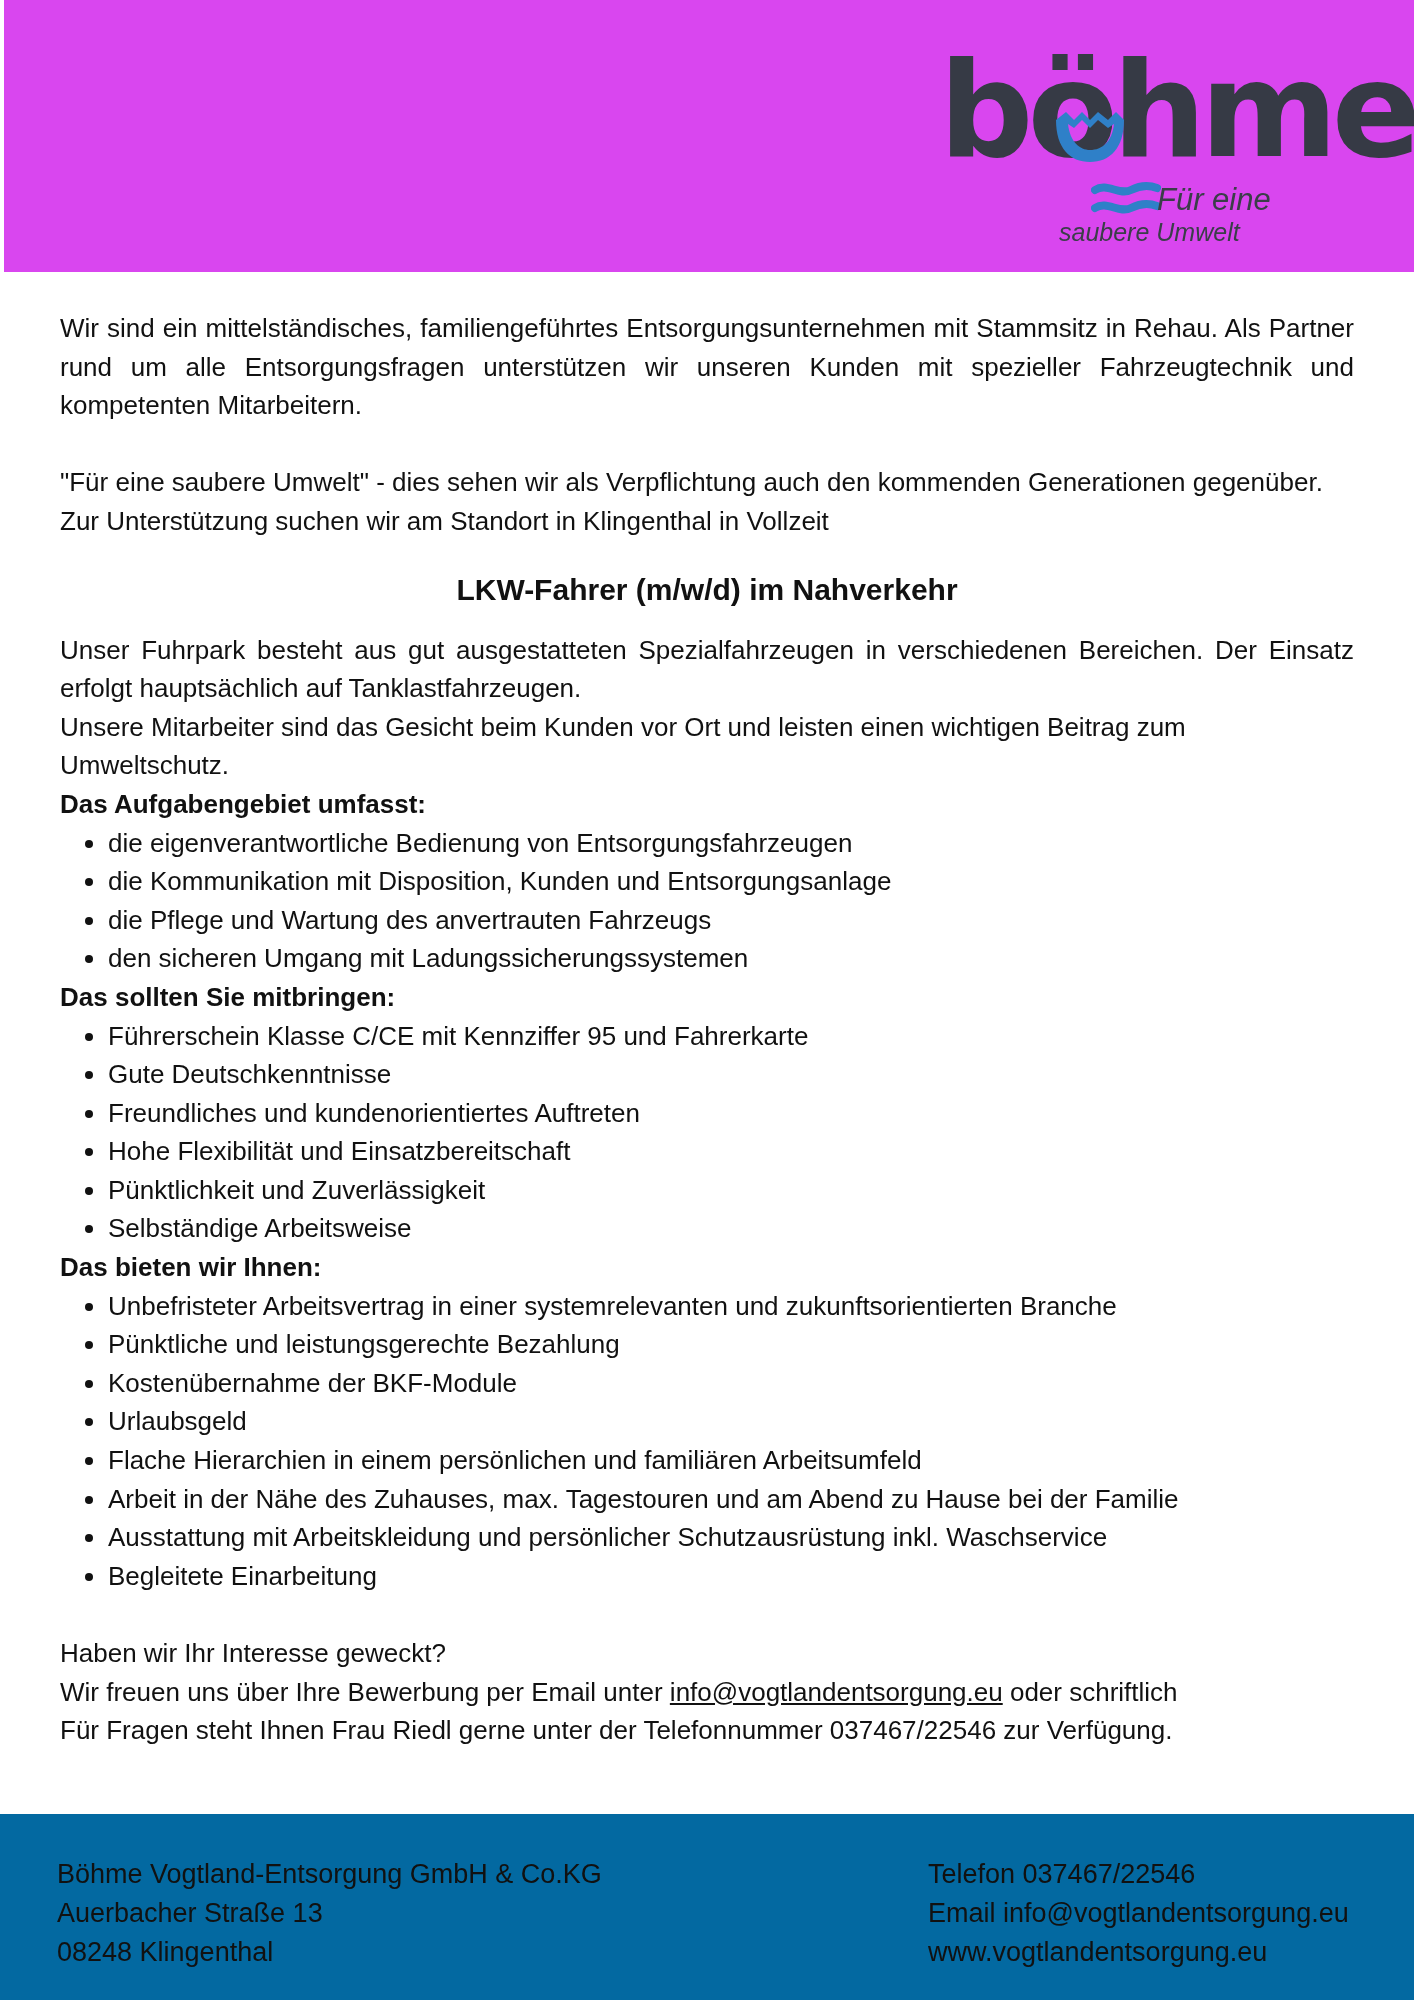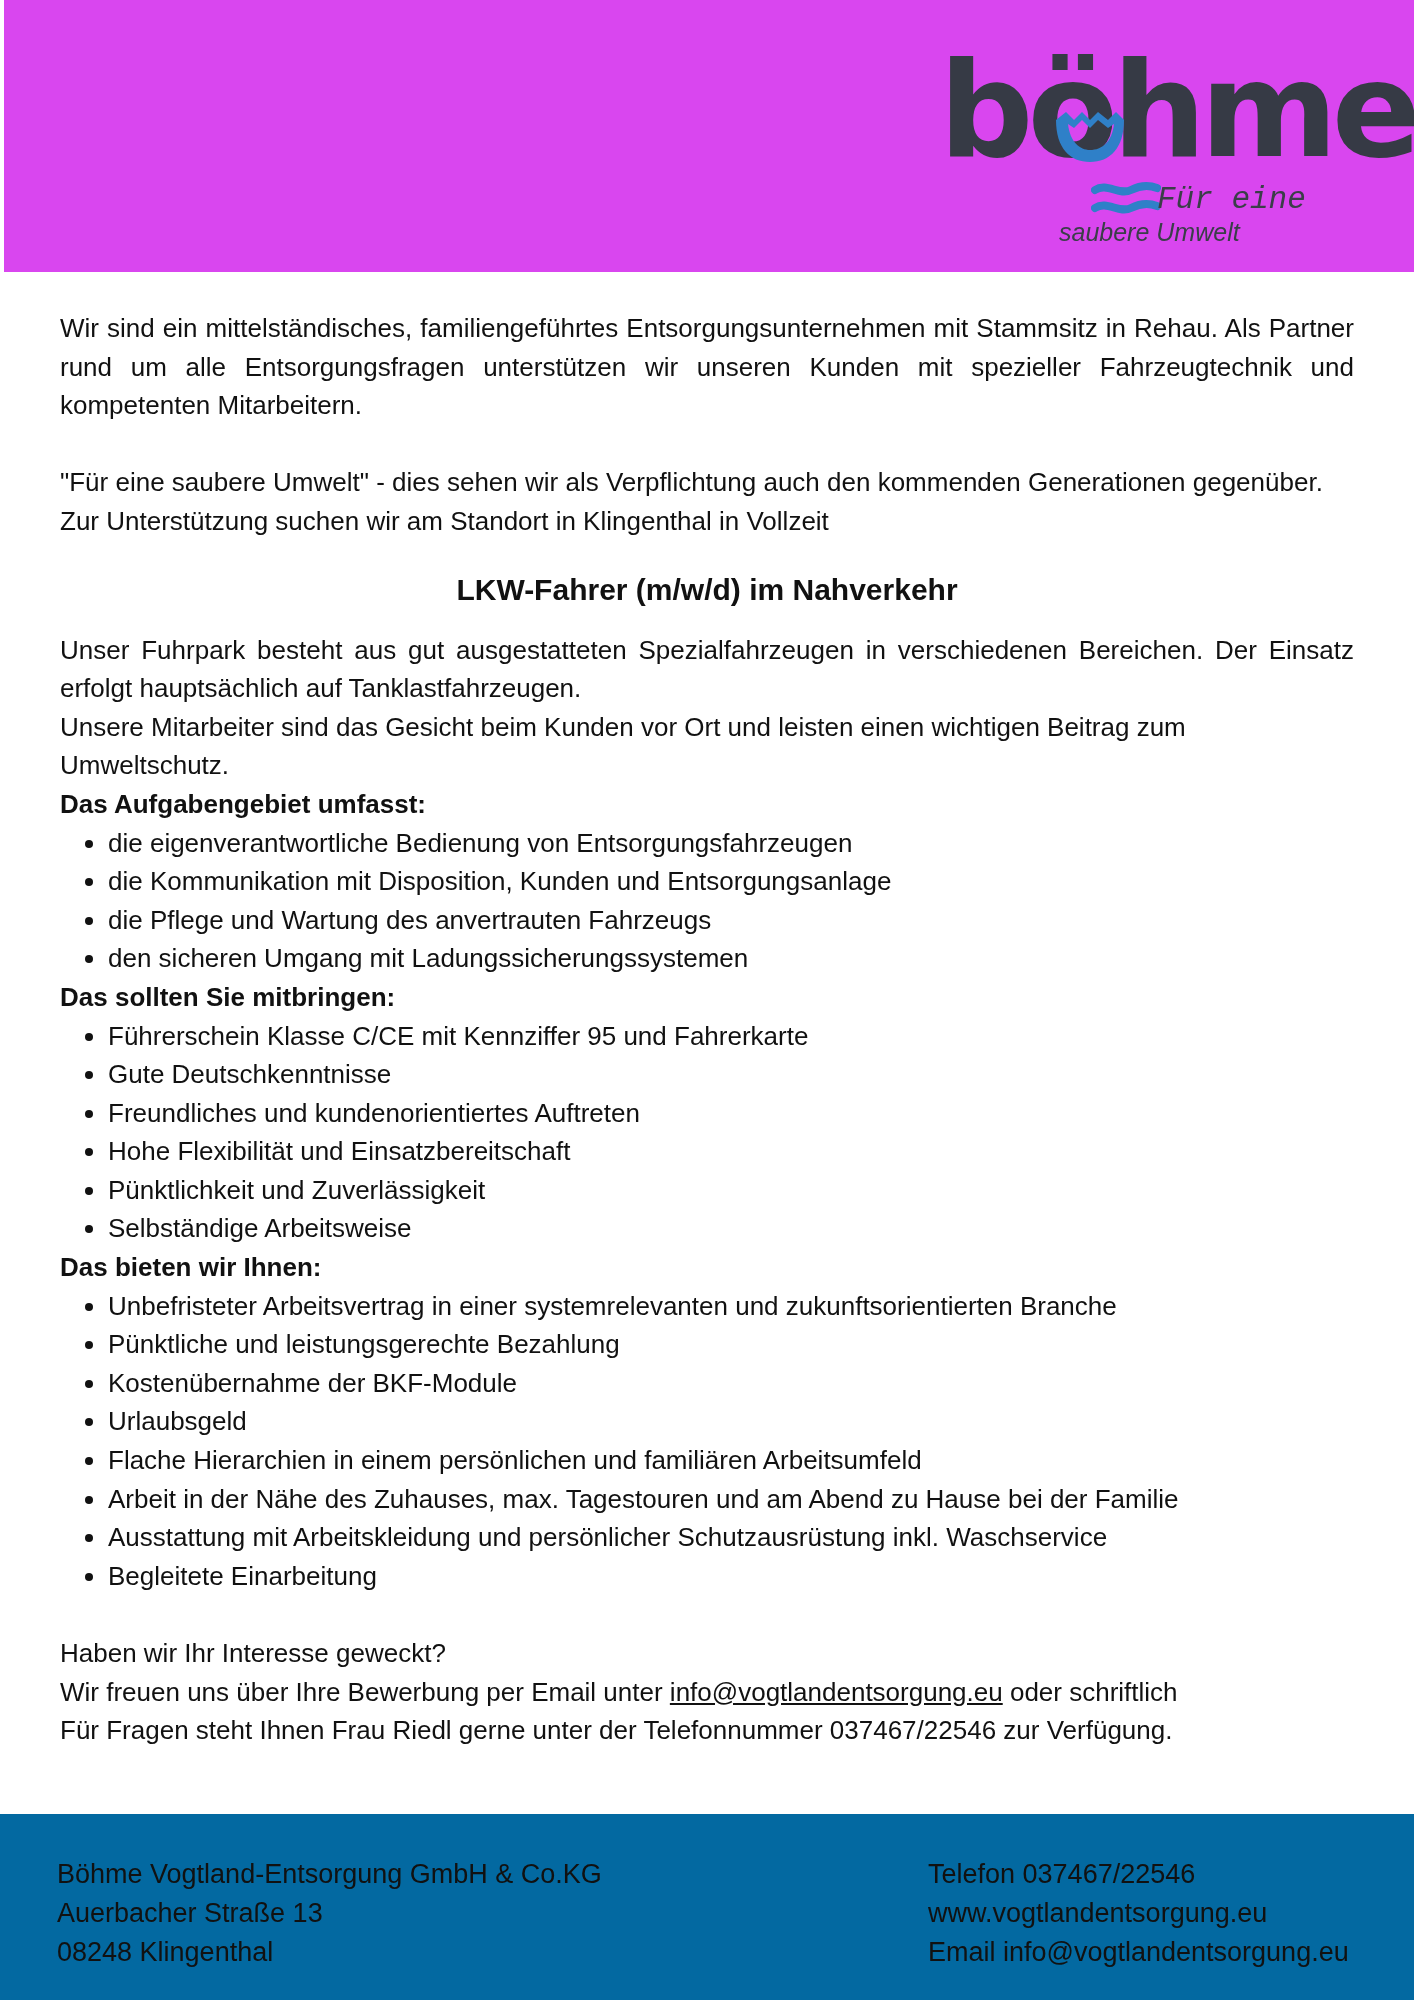--- a/index.html
+++ b/index.html
@@ -16,21 +16,21 @@
     position: absolute; left: 935px; top: 62px; width: 420px; height: 200px;
   }
   .logo-word {
     position: absolute; left: 0; top: -18px;
     font-family: "DejaVu Sans", sans-serif; font-weight: bold;
     font-size: 132px; letter-spacing: -6px; color: #363a45; line-height: 1;
   }
   .logo-wave { position: absolute; left: 152px; top: 118px; }
   .logo-tag1 {
     position: absolute; left: 218px; top: 120px;
-    font-family: Liberation Mono, monospace; font-style: italic;
+    font-family: Liberation Sans, sans-serif; font-style: italic;
     font-size: 31px; color: #3a3e48;
   }
   .logo-tag2 {
     position: absolute; left: 120px; top: 156px;
     font-family: Liberation Sans, sans-serif; font-style: italic;
     font-size: 25px; color: #3a3e48;
   }
   .logo-smile { position: absolute; left: 113px; top: 46px; }
 
   .content {
@@ -124,16 +124,16 @@
 </div>
 
 <div class="footer">
   <div class="footer-left">
     <div class="line">Böhme Vogtland-Entsorgung GmbH &amp; Co.KG</div>
     <div class="line">Auerbacher Straße 13</div>
     <div class="line">08248 Klingenthal</div>
   </div>
   <div class="footer-right">
     <div class="line">Telefon 037467/22546</div>
+    <div class="line">Email info@vogtlandentsorgung.eu</div>
     <div class="line">www.vogtlandentsorgung.eu</div>
-    <div class="line">Email info@vogtlandentsorgung.eu</div>
   </div>
 </div>
 
 </body></html>

